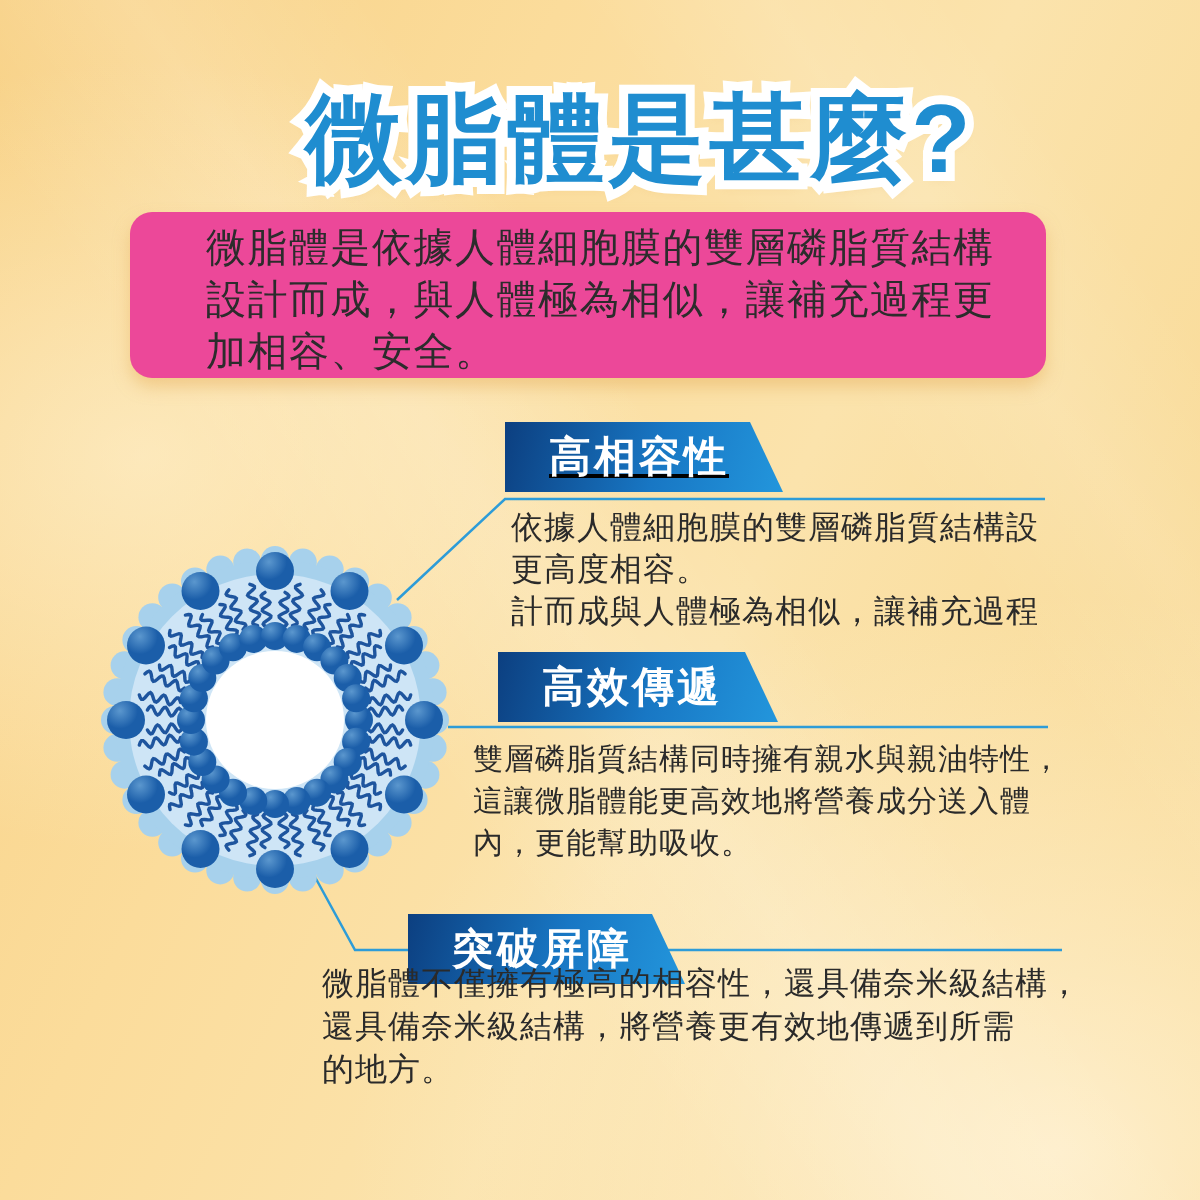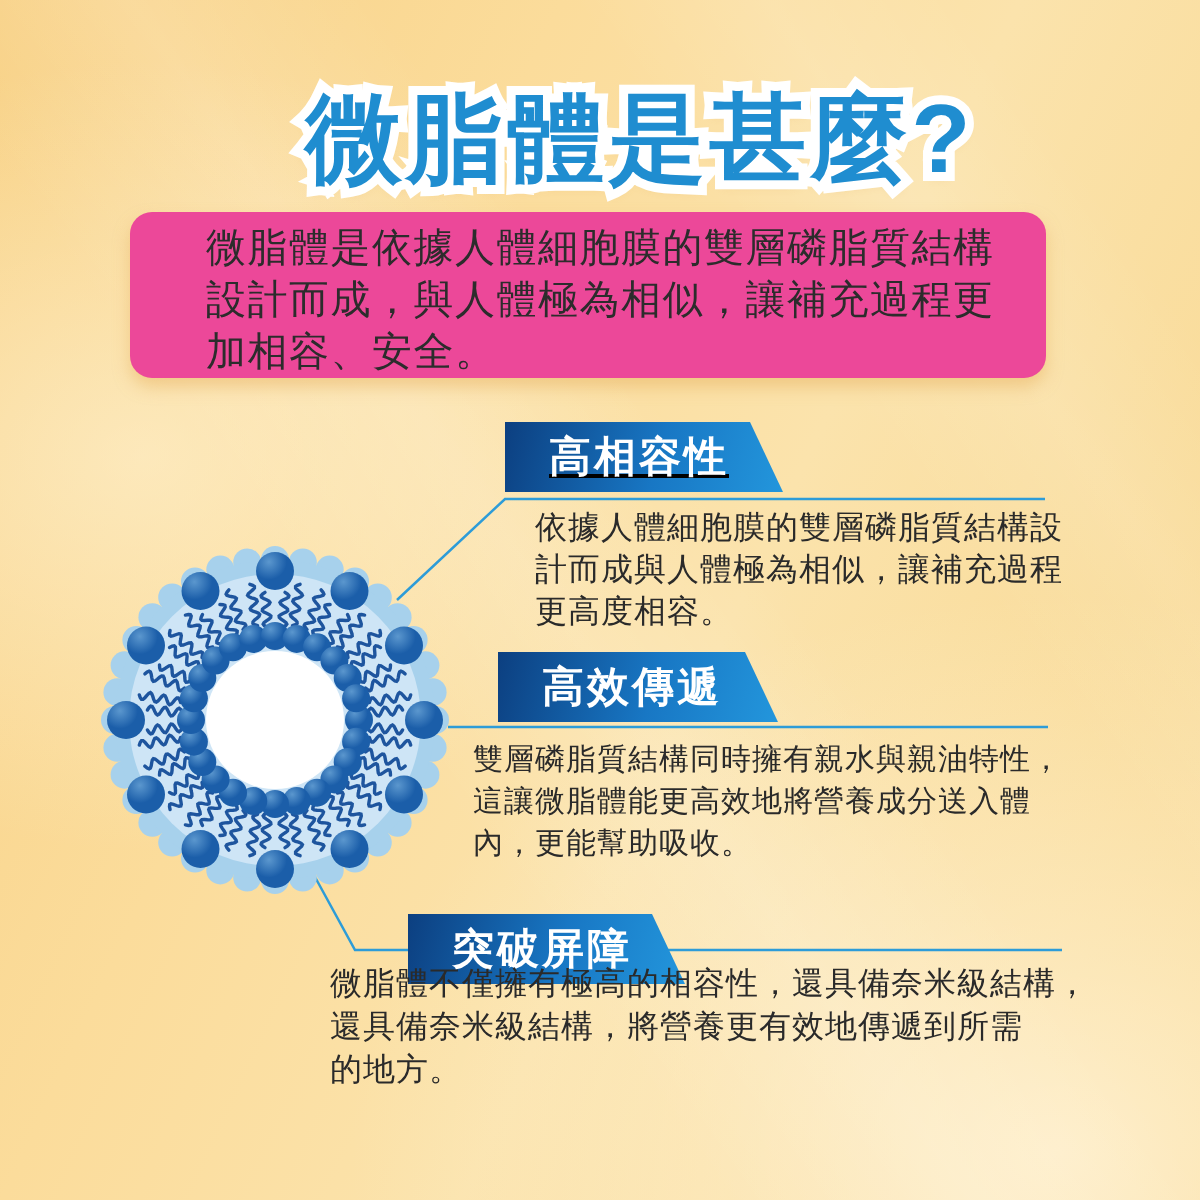--- a/index.html
+++ b/index.html
@@ -54,23 +54,23 @@
   }
   .banner-label{
     color:#ffffff;font-weight:bold;font-size:42px;letter-spacing:3px;white-space:nowrap;
   }
   .banner-1{left:505px;top:422px;width:278px;text-decoration:underline;}
   .banner-2{left:477px;top:652px;width:280px;margin-left:21px;}
   .banner-3{left:408px;top:914px;width:277px;}
   
   .body-text{position:absolute;color:#2a2a2a;}
   .body-line{white-space:nowrap;}
-  .body-1{left:511px;top:506px;font-size:32px;line-height:42px;letter-spacing:1px;margin-left:24px;}
+  .body-1{left:511px;top:506px;font-size:32px;line-height:42px;letter-spacing:1px;}
   .body-2{left:473px;top:738px;font-size:30px;line-height:42px;letter-spacing:1px;}
-  .body-3{left:322px;top:962px;font-size:32px;line-height:43px;letter-spacing:1px;margin-left:8px;}
+  .body-3{left:322px;top:962px;font-size:32px;line-height:43px;letter-spacing:1px;}
 </style>
 </head>
 <body>
 
 <div class="bg">
   <div class="ray"></div>
 </div>
 
 <svg class="connectors" width="1200" height="1200" viewBox="0 0 1200 1200">
   <path d="M397,600 L505,499 L1045,499" fill="none" stroke="#2D9CD8" stroke-width="2.5"></path>
@@ -224,22 +224,22 @@
       <circle cx="129.0" cy="-74.5" r="19" fill="url(#headGrad)"></circle>
       <circle cx="0" cy="0" r="69" fill="#FFFFFF"></circle>
     </svg>
 </div>
 
 <div class="banner banner-1">
   <span class="banner-label">高相容性</span>
 </div>
 <div class="body-text body-1">
   <div class="body-line">依據人體細胞膜的雙層磷脂質結構設</div>
+  <div class="body-line">更高度相容。</div>
   <div class="body-line">計而成與人體極為相似，讓補充過程</div>
-  <div class="body-line">更高度相容。</div>
 </div>
 
 <div class="banner banner-2">
   <span class="banner-label">高效傳遞</span>
 </div>
 <div class="body-text body-2">
   <div class="body-line">雙層磷脂質結構同時擁有親水與親油特性，</div>
   <div class="body-line">這讓微脂體能更高效地將營養成分送入體</div>
   <div class="body-line">內，更能幫助吸收。</div>
 </div>

